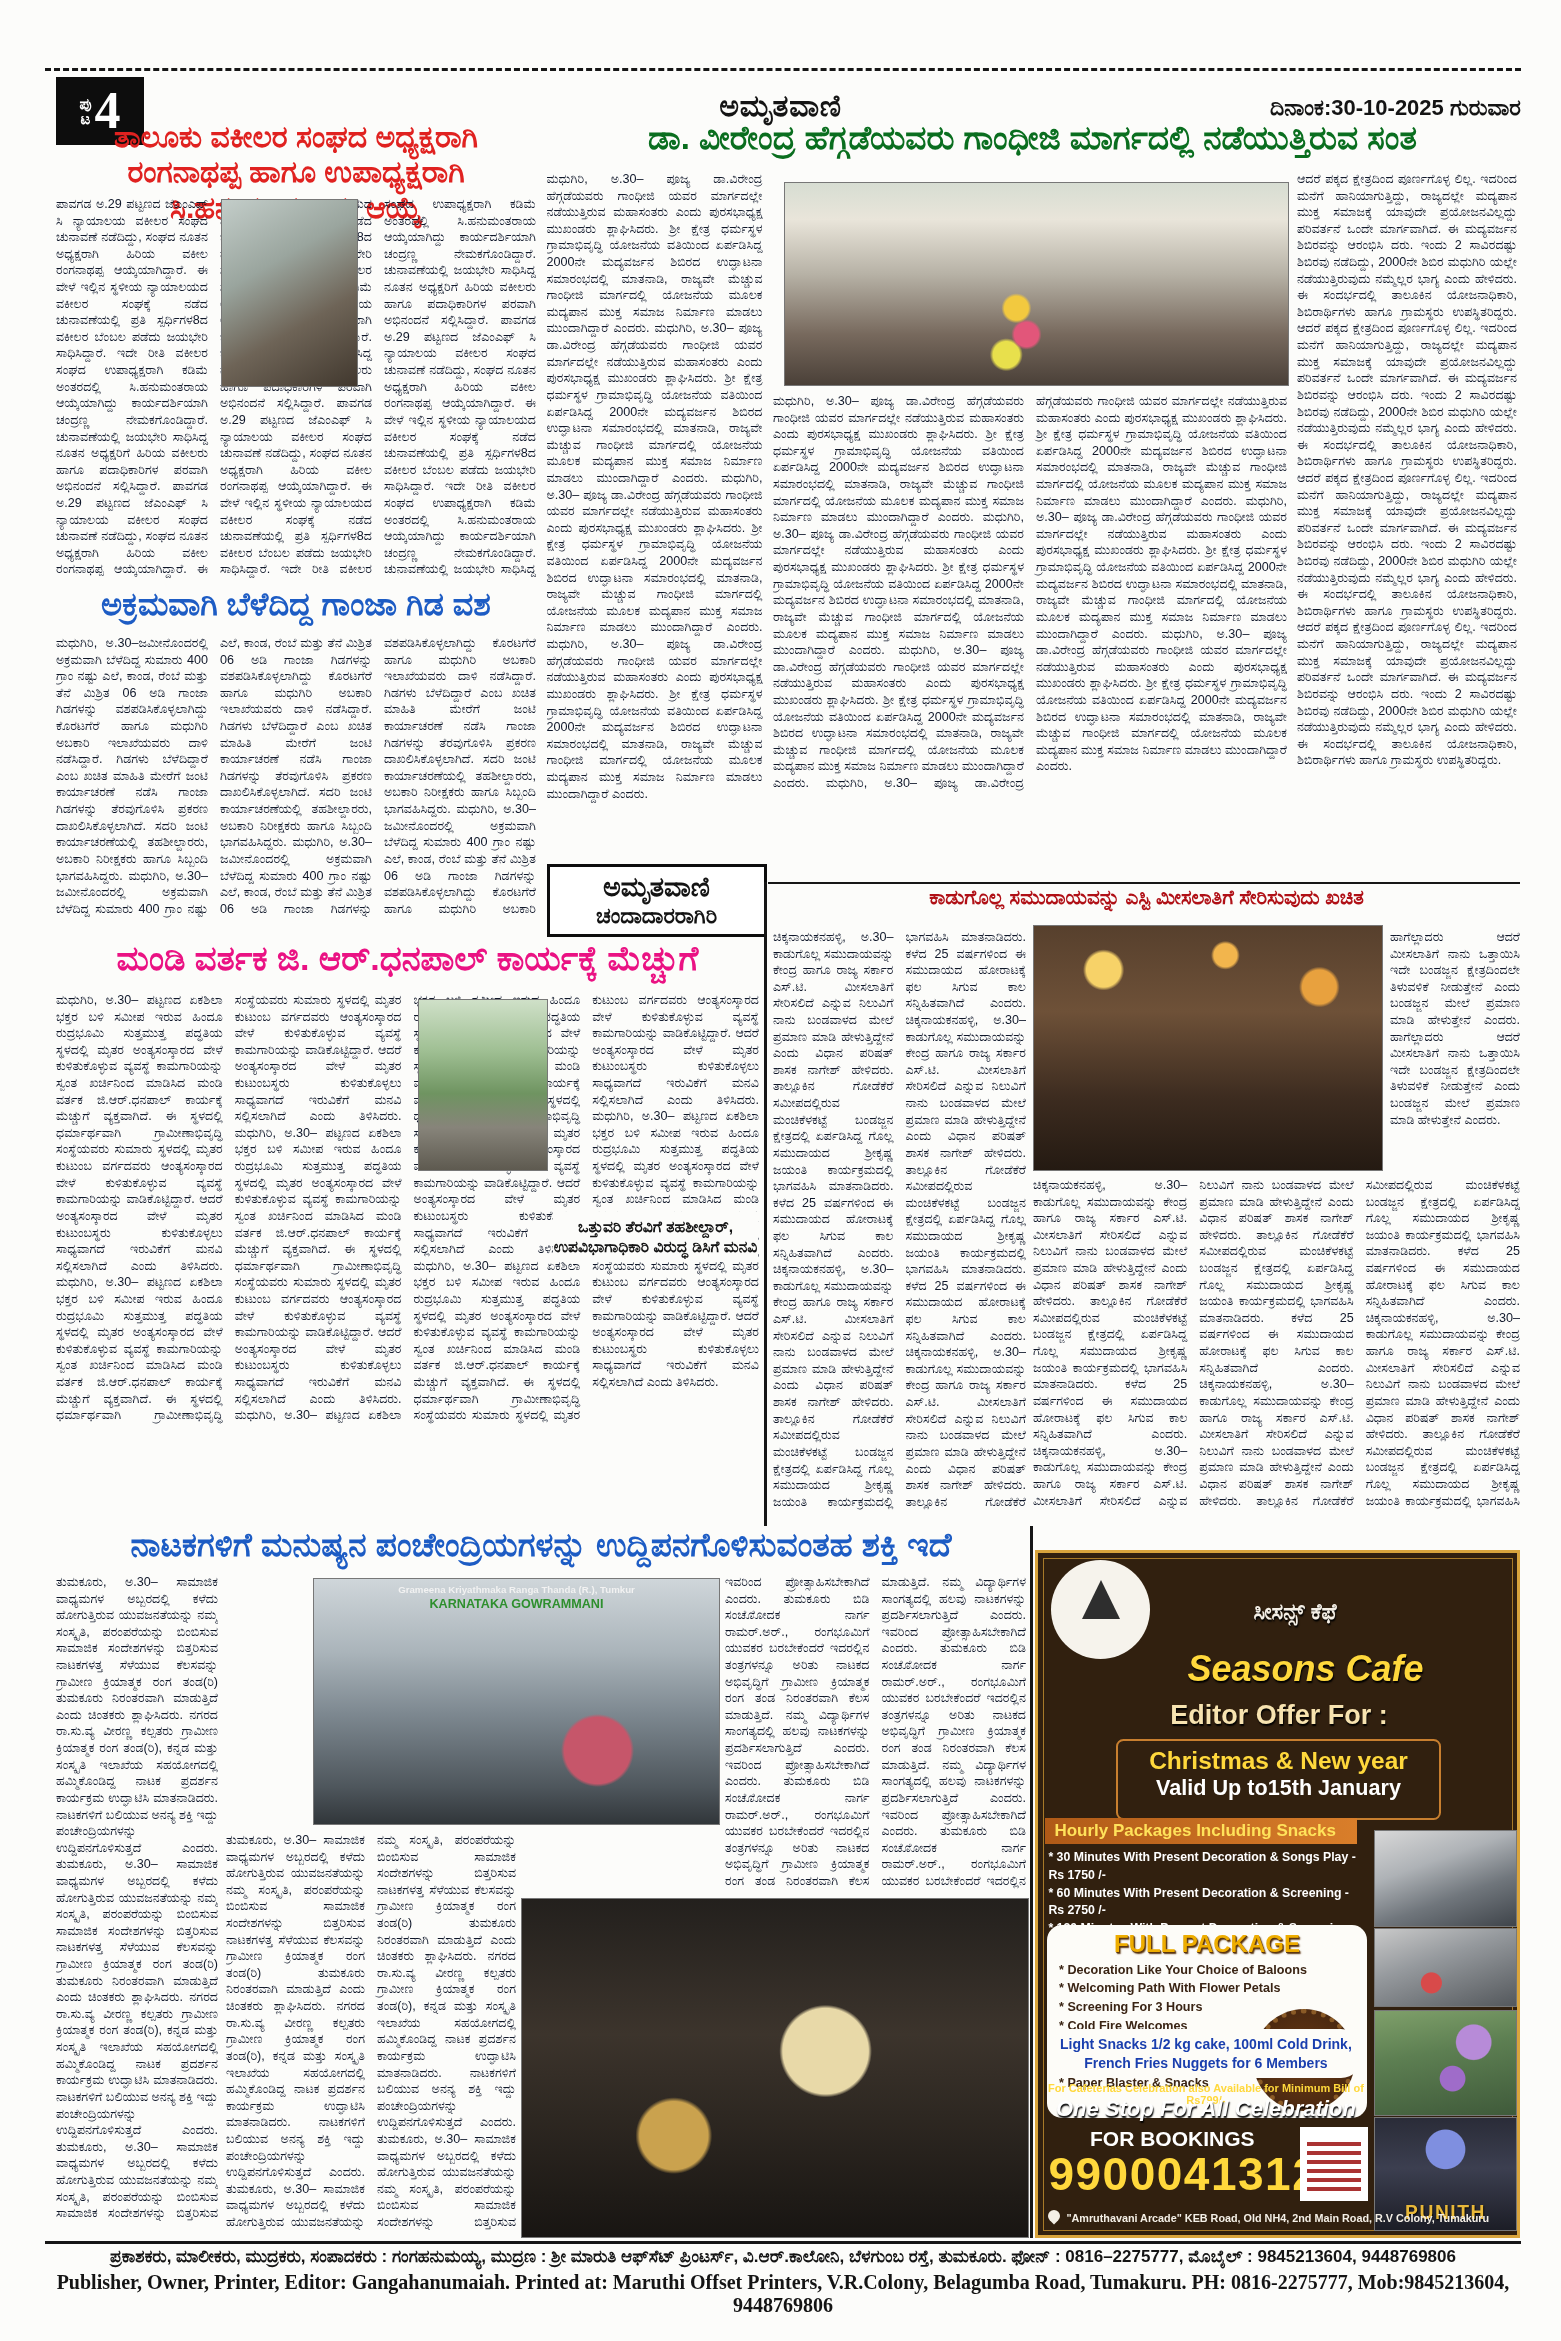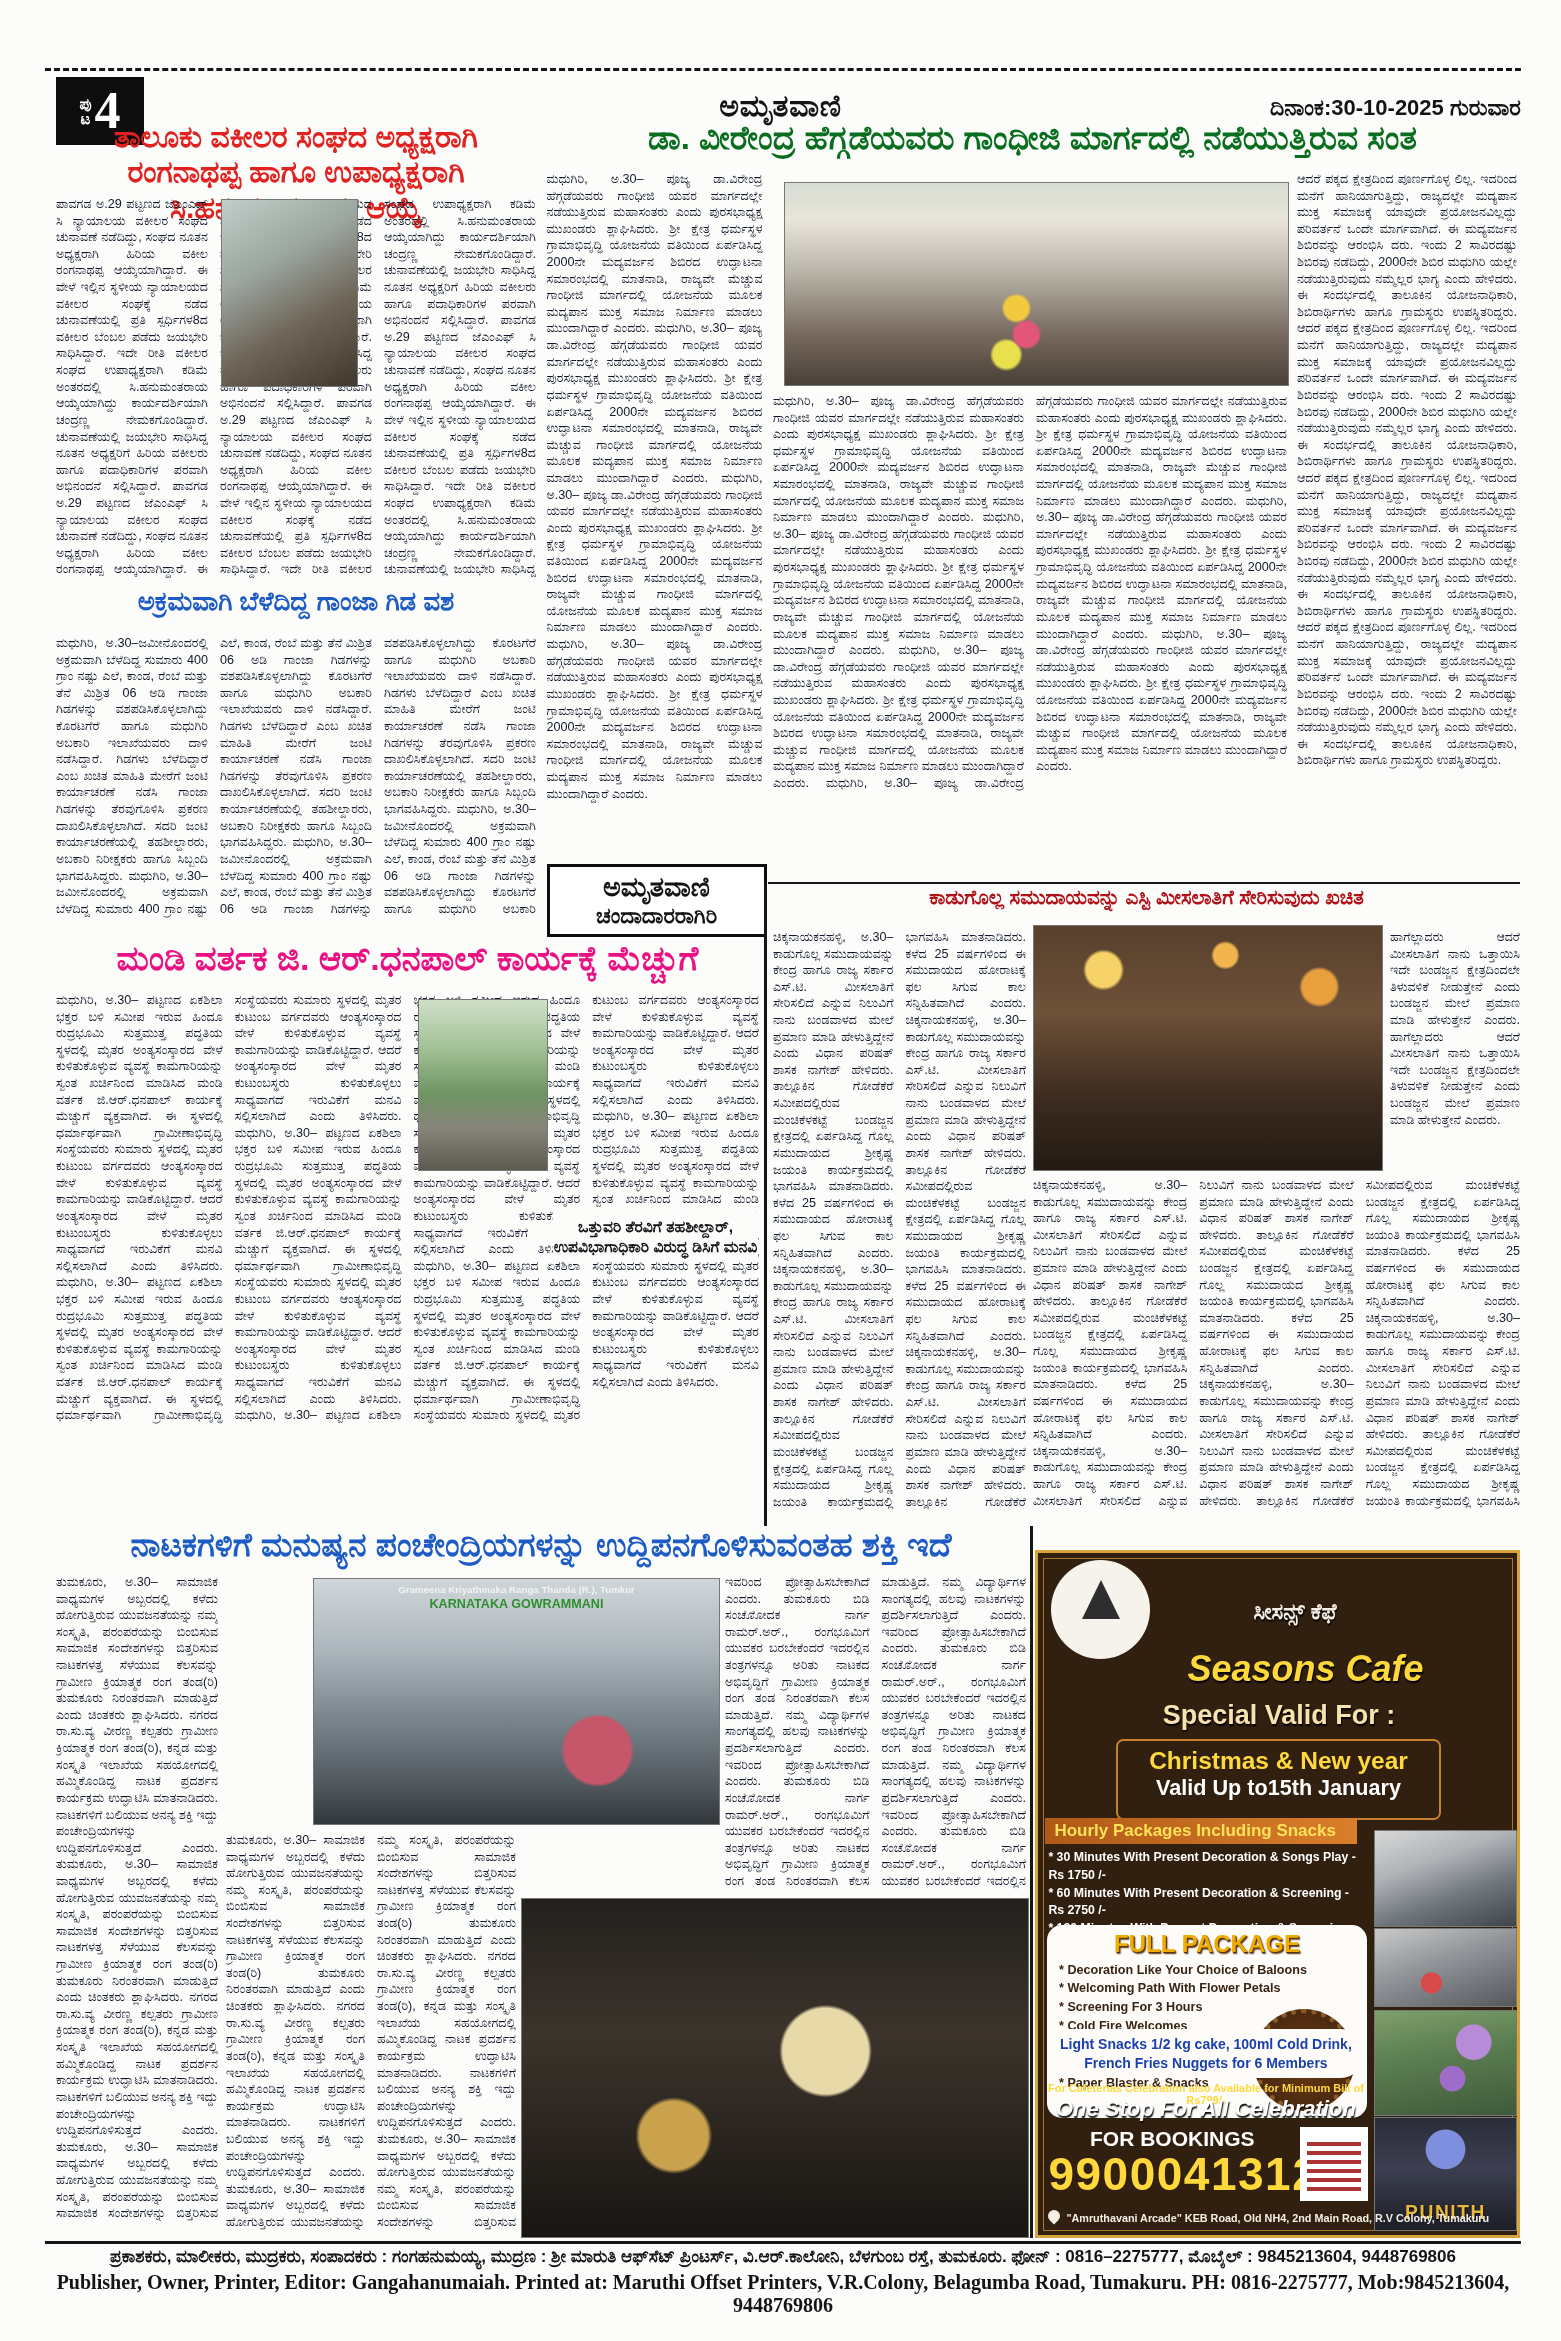--- a/index.html
+++ b/index.html
@@ -10,21 +10,21 @@
   .dash-rule{height:0;border-top:3.7px dashed #161616;}
   .page-badge{background:#0d0d0d;color:#fff;display:flex;align-items:center;justify-content:center;gap:3px;}
   .page-badge .kn{font-size:15px;font-weight:bold;line-height:1.0;display:flex;flex-direction:column;align-items:center;}
   .page-badge .num{font-family:"Liberation Serif",serif;font-size:52px;font-weight:bold;line-height:0.9;}
   .masthead{font-size:30px;font-weight:bold;letter-spacing:0.7px;}
   .dateline{font-size:22px;font-weight:bold;}
   
   .hl{font-weight:bold;text-align:center;line-height:1.18;}
   .hl-red{color:#e02220;font-size:30px;}
   .hl-green{color:#0a6e1f;font-size:33px;}
-  .hl-blue{color:#1d5cc4;font-size:26px;}
+  .hl-blue{color:#1d5cc4;font-size:32px;}
   .hl-pink{color:#ea1283;font-size:34px;}
   .hl-maroon{color:#b01016;font-size:20px;}
   .hl-blue2{color:#1d5cc4;font-size:33px;}
   
   .col-text{font-size:12.6px;line-height:1.32;text-align:justify;color:#0f172a;
             column-gap:12px;overflow:hidden;word-break:break-word;}
   .subhead{font-weight:bold;text-align:center;font-size:15.6px;line-height:1.3;background:#fcfcfa;}
   
   .photo{border:0.7px solid #777;}
   .photo-portrait{background:linear-gradient(150deg,#c3cdc9 0%,#9aa59e 35%,#6e6457 65%,#41382e 100%);}
@@ -178,21 +178,21 @@
 
   <div class="abs vrule" style="left:1030px;top:1526px;height:712px;"></div>
 
   <div class="abs ad" style="left:1035px;top:1550px;width:485px;height:688px;">
     <div class="inner"></div>
     <div class="abs ad-logo" style="left:13.4px;top:7.4px;width:99px;height:99px;">
       <div style="width:0;height:0;border-left:19.3px solid transparent;border-right:19.3px solid transparent;border-bottom:39px solid #2e2e2e;margin-top:-21px;"></div>
     </div>
     <div class="abs ad-kn" style="left:123px;top:46px;width:268px;">ಸೀಸನ್ಸ್ ಕೆಫೆ</div>
     <div class="abs ad-en" style="left:104px;top:95px;width:327px;">Seasons Cafe</div>
-    <div class="abs ad-offer" style="left:59px;top:147px;width:364px;">Special Valid For :</div>
+    <div class="abs ad-offer" style="left:59px;top:147px;width:364px;">Editor Offer For :</div>
     <div class="abs ad-xmas-box" style="left:78px;top:186px;width:321px;height:71px;">
       <div class="x1">Christmas &amp; New year</div>
       <div class="x2">Valid Up to15th January</div>
     </div>
     <div class="abs ad-ribbon" style="left:7.4px;top:265px;width:294px;">Hourly Packages Including Snacks</div>
     <div class="abs ad-pkg" style="left:10.4px;top:296px;width:312px;">
       <div>* 30 Minutes With Present Decoration &amp; Songs Play -  Rs 1750 /-</div>
       <div>* 60 Minutes With Present Decoration &amp; Screening -  Rs 2750 /-</div>
       <div>* 120 Minutes With Present Decoration &amp; Screening -  Rs 4200 /-</div>
       <div>* 200 Minutes  Screening -  Rs 4700 /- Maximum 14 Members</div>

